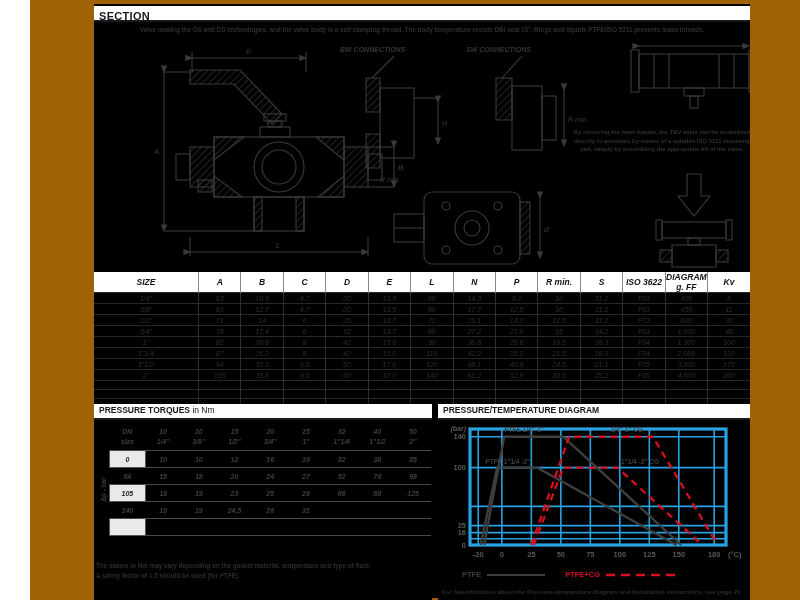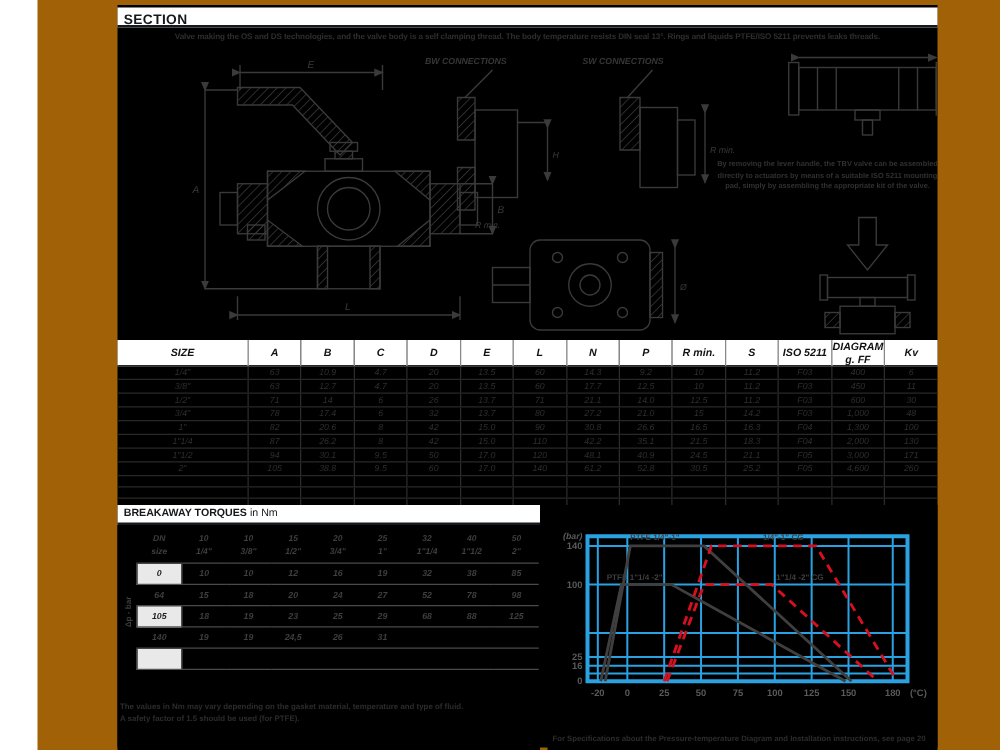--- a/index.html
+++ b/index.html
@@ -190,21 +190,21 @@
             <th>A</th>
             <th>B</th>
             <th>C</th>
             <th>D</th>
             <th>E</th>
             <th>L</th>
             <th>N</th>
             <th>P</th>
             <th>R min.</th>
             <th>S</th>
-            <th>ISO 5211</th>
+            <th>ISO 3622</th>
             <th>DIAGRAM g. FF</th>
             <th>Kv</th>
           </tr>
         </thead>
       <tbody id="dim-tbody">
           <tr>
             <td>1/4"</td>
             <td>63</td>
             <td>10.9</td>
             <td>4.7</td>
@@ -377,21 +377,21 @@
             <td></td>
             <td></td>
             <td></td>
             <td></td>
           </tr>
         </tbody>
     </table>
 
     <div class="panel" style="left:0;width:338px;">
       <div class="panel-title">
-        <b>BREAKAWAY TORQUES</b><span> in Nm</span>
+        <b>PRESSURE TORQUES</b><span> in Nm</span>
       </div>
       <div class="tq-wrap">
         <div class="tq-side">
           <span>Δp - bar</span>
         </div>
         <table class="tq-table">
           <thead>
               <tr id="tq-head-row">
                 <th>
                   <div>DN</div>
@@ -488,20 +488,23 @@
                 <td></td>
               </tr>
             </tbody>
         </table>
       </div>
       <div class="tq-foot" style="top:158px;">The values in Nm may vary depending on the gasket material, temperature and type of fluid.</div>
       <div class="tq-foot" style="top:168px;">A safety factor of 1.5 should be used (for PTFE).</div>
     </div>
 
     <div class="panel" style="left:344px;width:312px;">
+      <div class="panel-title">
+        <b>PRESSURE/TEMPERATURE DIAGRAM</b>
+      </div>
       <svg id="pt-chart" width="312" height="148" style="position:absolute;left:0;top:17px;">
           <line x1="40.25806451612903" y1="8" x2="40.25806451612903" y2="124" stroke="#2aa2e2" stroke-width="1.6"></line>
           <line x1="63.852534562211986" y1="8" x2="63.852534562211986" y2="124" stroke="#2aa2e2" stroke-width="1.6"></line>
           <line x1="93.34562211981566" y1="8" x2="93.34562211981566" y2="124" stroke="#2aa2e2" stroke-width="1.6"></line>
           <line x1="122.83870967741936" y1="8" x2="122.83870967741936" y2="124" stroke="#2aa2e2" stroke-width="1.6"></line>
           <line x1="152.33179723502303" y1="8" x2="152.33179723502303" y2="124" stroke="#2aa2e2" stroke-width="1.6"></line>
           <line x1="181.82488479262673" y1="8" x2="181.82488479262673" y2="124" stroke="#2aa2e2" stroke-width="1.6"></line>
           <line x1="211.3179723502304" y1="8" x2="211.3179723502304" y2="124" stroke="#2aa2e2" stroke-width="1.6"></line>
           <line x1="240.8110599078341" y1="8" x2="240.8110599078341" y2="124" stroke="#2aa2e2" stroke-width="1.6"></line>
           <line x1="276.2027649769585" y1="8" x2="276.2027649769585" y2="124" stroke="#2aa2e2" stroke-width="1.6"></line>
@@ -531,17 +534,27 @@
           <text x="63.852534562211986" y="136" font-size="7.5" font-weight="bold" fill="#5a5a5a" text-anchor="middle">0</text>
           <text x="93.34562211981566" y="136" font-size="7.5" font-weight="bold" fill="#5a5a5a" text-anchor="middle">25</text>
           <text x="122.83870967741936" y="136" font-size="7.5" font-weight="bold" fill="#5a5a5a" text-anchor="middle">50</text>
           <text x="152.33179723502303" y="136" font-size="7.5" font-weight="bold" fill="#5a5a5a" text-anchor="middle">75</text>
           <text x="181.82488479262673" y="136" font-size="7.5" font-weight="bold" fill="#5a5a5a" text-anchor="middle">100</text>
           <text x="211.3179723502304" y="136" font-size="7.5" font-weight="bold" fill="#5a5a5a" text-anchor="middle">125</text>
           <text x="240.8110599078341" y="136" font-size="7.5" font-weight="bold" fill="#5a5a5a" text-anchor="middle">150</text>
           <text x="276.2027649769585" y="136" font-size="7.5" font-weight="bold" fill="#5a5a5a" text-anchor="middle">180</text>
           <text x="290" y="136" font-size="7.5" font-weight="bold" fill="#5a5a5a">(°C)</text>
         </svg>
+      <div class="legend-row">
+        <span id="leg0-label" style="color:#3f3f3f;">PTFE</span>
+        <svg class="sw" width="58" height="6">
+          <line x1="0" y1="3" x2="58" y2="3" stroke="#3f3f3f" stroke-width="2"></line>
+          </svg>
+        <span id="leg1-label" style="color:#d6101f;margin-left:14px;">PTFE+CG</span>
+        <svg class="sw" width="70" height="6">
+          <line x1="0" y1="3" x2="70" y2="3" stroke="#d6101f" stroke-width="2.4" stroke-dasharray="9 6"></line>
+          </svg>
+      </div>
       <div class="chart-foot">For Specifications about the Pressure-temperature Diagram and Installation instructions, see page 20</div>
     </div>
 
   </div>
 </div>
 
 </body></html>

